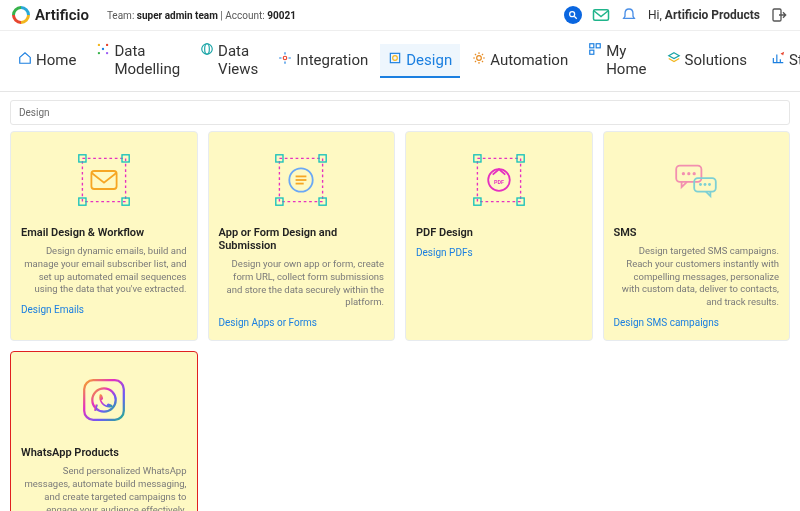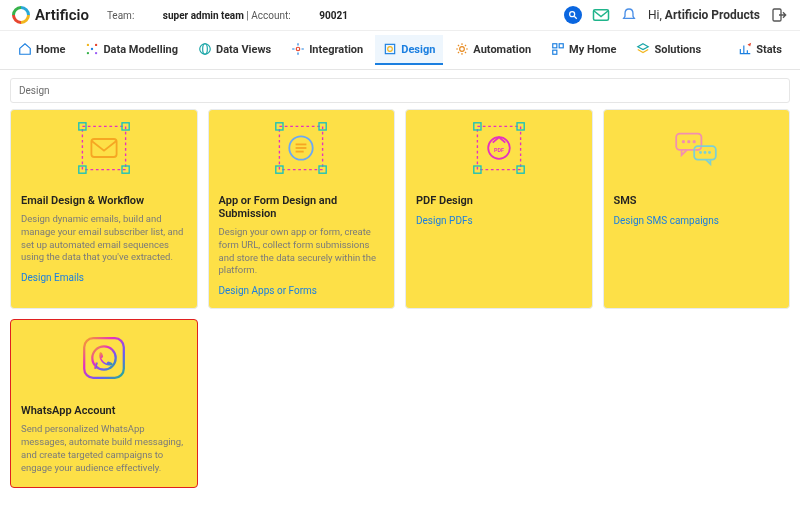--- a/index.html
+++ b/index.html
@@ -2,38 +2,38 @@
 <html><head>
 <meta charset="utf-8">
 <style>
   * { box-sizing: border-box; margin: 0; padding: 0; }
   body { font-family: -apple-system, BlinkMacSystemFont, "Segoe UI", Roboto, Arial, sans-serif; font-size: 11px; color: #333; background: #fff; width: 800px; }
   .topbar { display: flex; align-items: center; padding: 6px 12px; border-bottom: 1px solid #eee; }
   .logo { display: flex; align-items: flex-start; gap: 5px; }
   .logo-mark { width: 18px; height: 18px; }
   .brand { font-size: 15px; font-weight: 600; color: #222; }
   .team-info { margin-left: 18px; font-size: 10px; color: #585858; }
-  .team-info b { color: #222; margin-left: 26px; }
+  .team-info b { color: #222; }
   .top-right { margin-left: auto; display: flex; align-items: center; gap: 10px; }
   .icon-btn { width: 18px; height: 18px; display: flex; align-items: center; justify-content: center; border-radius: 50%; cursor: pointer; }
   .search-circ { background: #0a66e0; color: #fff; }
   .greet { font-size: 12px; color: #333; }
   .nav { display: flex; align-items: center; padding: 4px 10px; gap: 4px; border-bottom: 1px solid #e5e5e5; }
-  .nav-item { display: flex; align-items: flex-end; gap: 4px; padding: 7px 8px; font-size: 11px; color: #333; cursor: pointer; border-bottom: 2px solid transparent; font-weight: bold; }
+  .nav-item { display: flex; align-items: flex-start; gap: 4px; padding: 7px 8px; font-size: 15px; color: #333; cursor: pointer; border-bottom: 2px solid transparent; }
   .nav-item.active { border-bottom: 2px solid #1b7fe0; color: #1b7fe0; background: #eef6fd; }
   .nav-spacer { flex: 1; }
   .nav-icon { width: 14px; height: 14px; display: inline-flex; align-items: center; justify-content: center; }
   .breadcrumb { margin: 8px 10px 6px; padding: 6px 8px; border: 1px solid #e6e6e6; border-radius: 3px; font-size: 10px; color: #6b6b6b; background: #fff; }
   .grid { display: grid; grid-template-columns: repeat(4, 1fr); gap: 10px; padding: 0 10px 10px; }
-  .card { background: #fde047; border: 1px solid #e7ebef; border-radius: 4px; padding: 0 10px 12px; display: flex; flex-direction: column; }
+  .card { background: #fef9c3; border: 1px solid #e7ebef; border-radius: 4px; padding: 10px 10px 12px; display: flex; flex-direction: column; }
   .card.highlight { border: 1.5px solid #e02020; }
   .card-icon-wrap { display: flex; justify-content: center; align-items: center; height: 76px; }
   .card-icon { width: 54px; height: 54px; }
   .card-title { font-size: 11px; font-weight: 600; color: #222; margin-top: 8px; }
-  .card-desc { font-size: 9.5px; color: #7a7a7a; line-height: 1.35; margin-top: 6px; min-height: 44px; }
+  .card-desc { font-size: 9.5px; color: #7a7a7a; line-height: 1.35; margin-top: 6px; min-height: 44px; text-align: right; }
   .card-link { font-size: 10px; color: #1b7fe0; margin-top: 8px; cursor: pointer; }
 </style>
 </head>
 <body>
 
 <div class="topbar">
   <div class="logo">
     <svg class="logo-mark" viewBox="0 0 24 24">
       <path d="M12 2 A10 10 0 0 1 22 12" fill="none" stroke="#2aa8d8" stroke-width="4"></path>
       <path d="M22 12 A10 10 0 0 1 12 22" fill="none" stroke="#f2b61f" stroke-width="4"></path>
@@ -231,38 +231,39 @@
           <circle cx="22" cy="23" r="1.8" fill="#f28fb0"></circle>
           <circle cx="28" cy="23" r="1.8" fill="#f28fb0"></circle>
         <rect x="28" y="28" width="24" height="15" rx="4" fill="none" stroke="#7dd0d4" stroke-width="2"></rect>
         <path d="M46 43 L46 48 L41 43" fill="none" stroke="#7dd0d4" stroke-width="2"></path>
         <circle cx="35" cy="35" r="1.6" fill="#7dd0d4"></circle>
           <circle cx="40" cy="35" r="1.6" fill="#7dd0d4"></circle>
           <circle cx="45" cy="35" r="1.6" fill="#7dd0d4"></circle>
       </svg>
     </div>
     <div class="card-title">SMS</div>
+    <div class="card-desc">Design targeted SMS campaigns. Reach your customers instantly with compelling messages, personalize with custom data, deliver to contacts, and track results.</div>
     <div class="card-link">Design SMS campaigns</div>
   </div>
 
   <div class="card highlight">
     <div class="card-icon-wrap">
       <svg class="card-icon" viewBox="0 0 60 60">
         <defs>
           <linearGradient id="wg" x1="0" y1="0" x2="1" y2="1">
             <stop offset="0%" stop-color="#f6a623"></stop>
             <stop offset="35%" stop-color="#e531c0"></stop>
             <stop offset="70%" stop-color="#6a5cf5"></stop>
             <stop offset="100%" stop-color="#1fb48b"></stop>
           </linearGradient>
         </defs>
         <rect x="8" y="8" width="44" height="44" rx="10" fill="none" stroke="url(#wg)" stroke-width="2.5"></rect>
         <circle cx="30" cy="30" r="13" fill="none" stroke="url(#wg)" stroke-width="2.5"></circle>
         <path d="M20 42 L22 35" stroke="url(#wg)" stroke-width="2.5"></path>
         <path d="M25 25 C25 23 27 23 28 25 L29 28 C29 29 28 30 27 30 C28 33 30 35 33 36 C33 35 34 34 35 34 L38 35 C40 36 40 38 38 38 C32 40 23 33 25 25 Z" fill="url(#wg)"></path>
       </svg>
     </div>
-    <div class="card-title">WhatsApp Account</div>
+    <div class="card-title">WhatsApp Products</div>
     <div class="card-desc">Send personalized WhatsApp messages, automate build messaging, and create targeted campaigns to engage your audience effectively.</div>
 
   </div>
 
 </div>
 
 </body></html>

